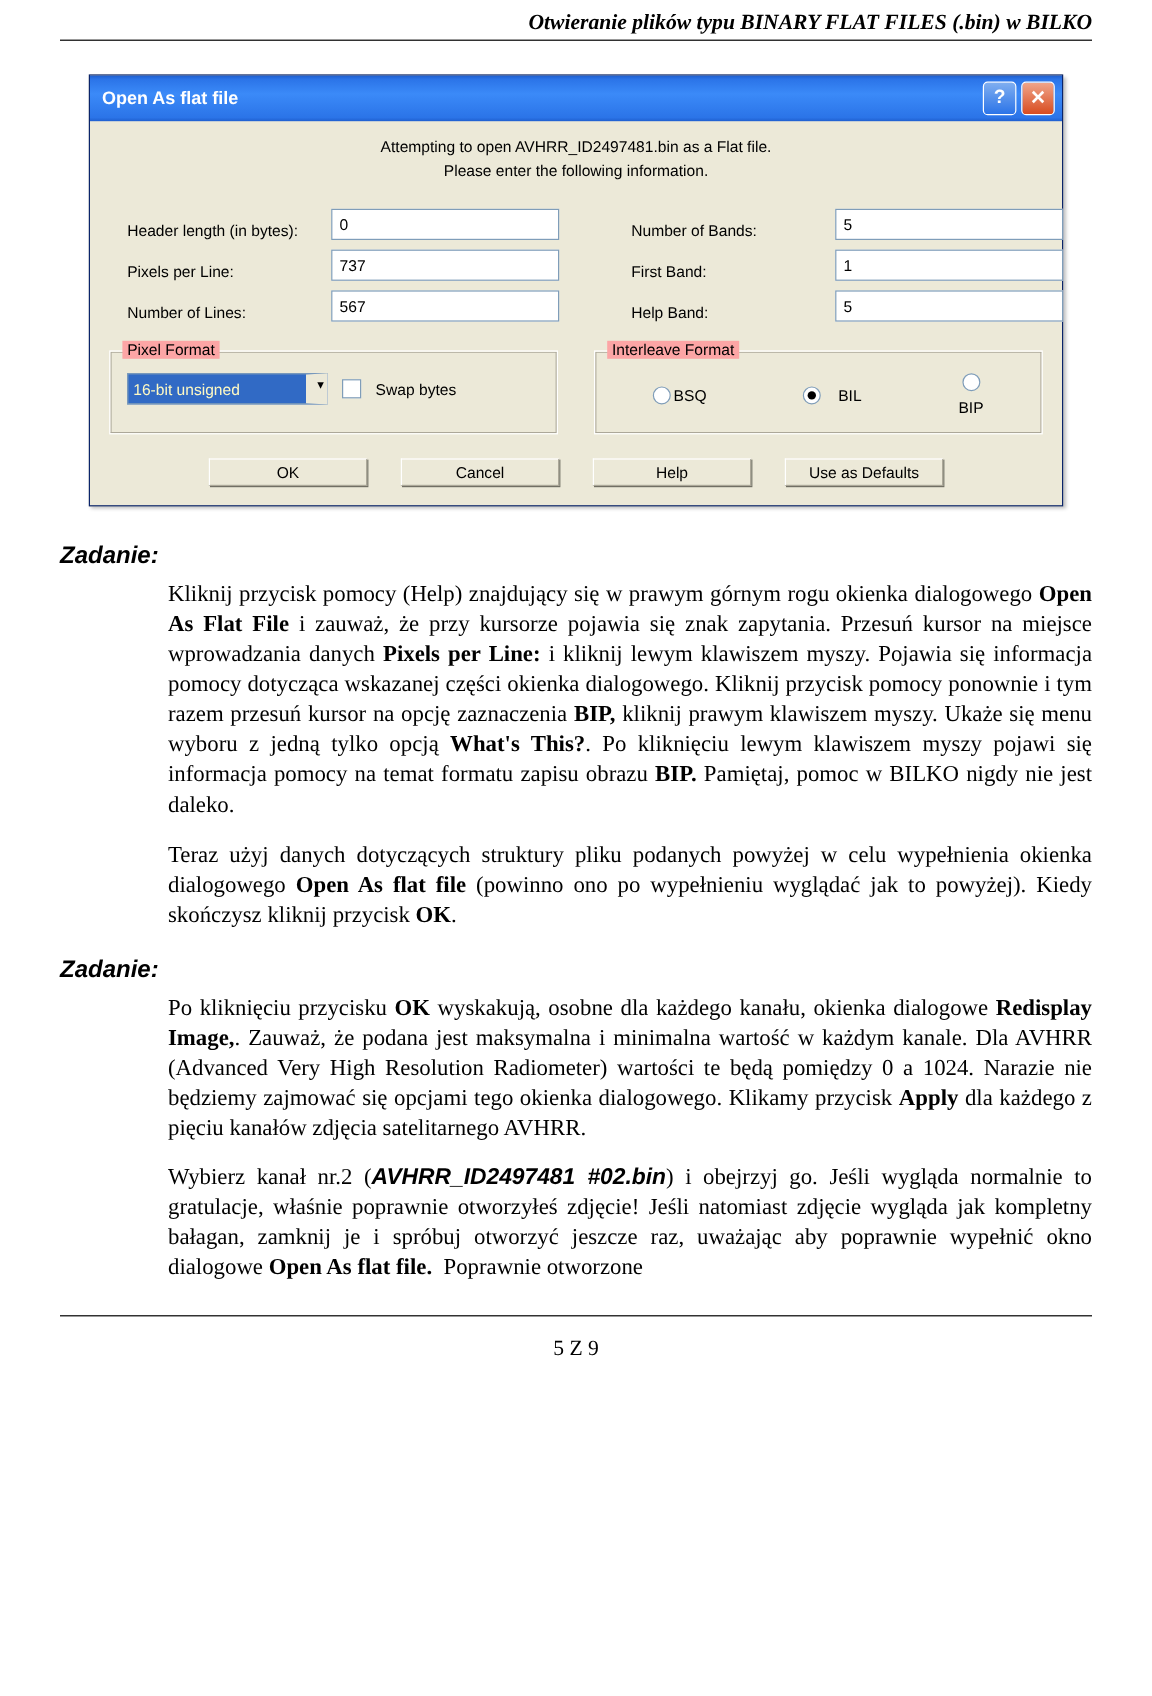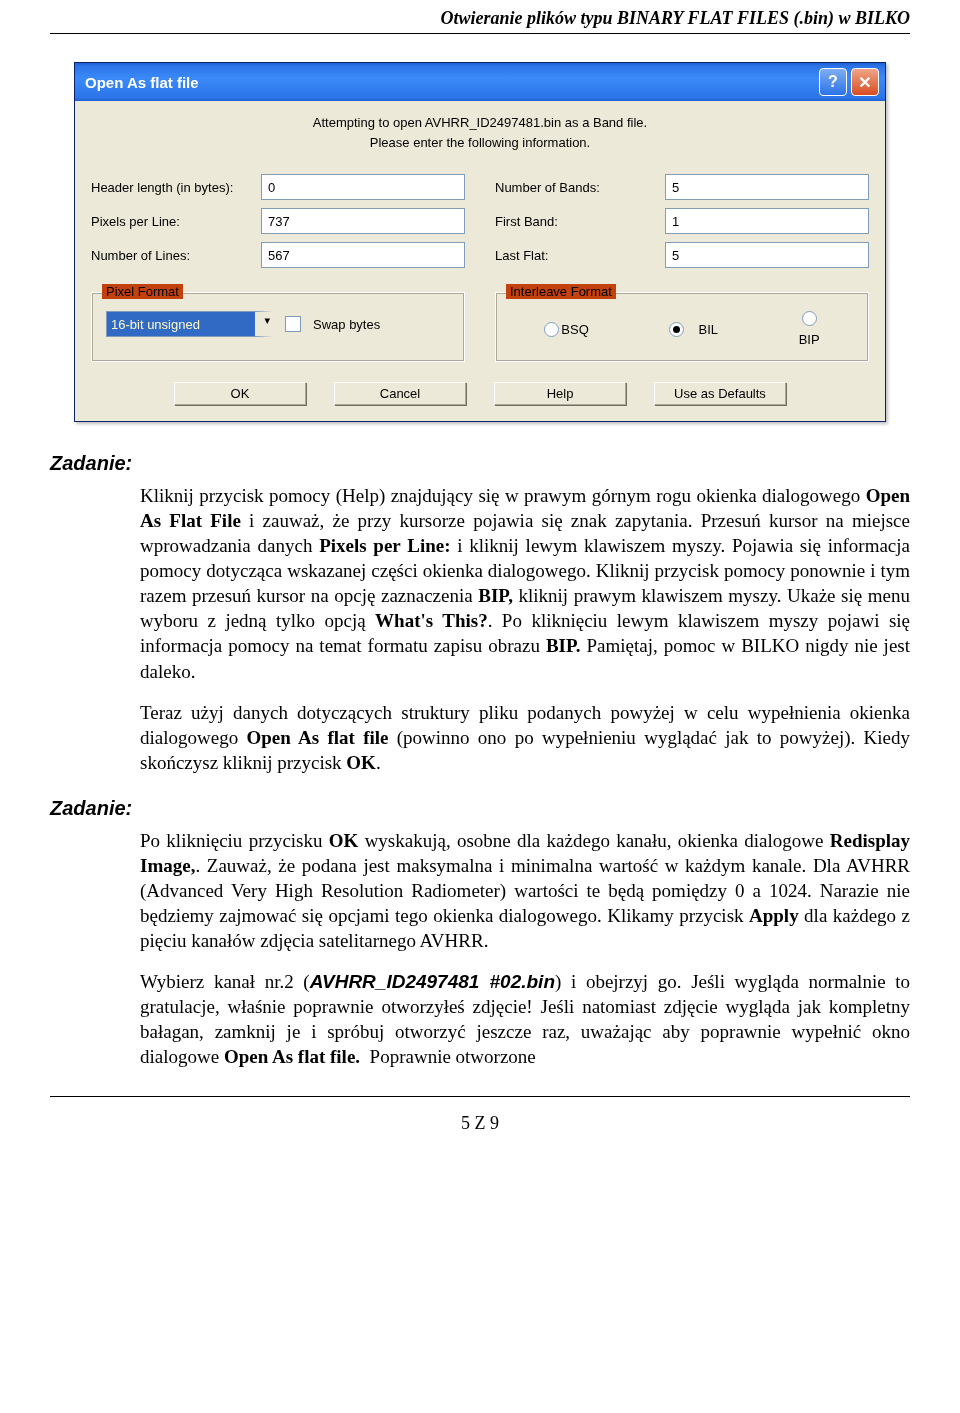--- a/index.html
+++ b/index.html
@@ -61,41 +61,41 @@
     background: linear-gradient(to bottom,#f0a58a,#d84c20);
     color:#fff;
   }
   .dlg-body { padding: 12px 16px 16px 16px; }
   .intro { text-align:center; margin-bottom:14px; line-height:1.5;}
   .two-col {
     display:flex; gap:30px;
   }
   .field-col { flex:1; }
   .frow {
-    display:flex; align-items:center; margin:8px 0;
+    display:flex; align-items:flex-end; margin:8px 15px;
   }
   .flabel { width:170px; }
   .finput {
     flex:1;
     border:1px solid #7f9db9; background:#fff;
     padding:2px 6px; height:20px;
     font-family: Tahoma, Arial, sans-serif;
     font-size:13px;
   }
   .groupbox {
     border:1px solid #fff;
     box-shadow: inset 1px 1px 0 #aca899, inset -1px -1px 0 #aca899;
     position:relative;
     padding:18px 14px 14px 14px;
     margin-top:16px;
     flex:1;
   }
   .groupbox .legend {
     position:absolute; top:-9px; left:10px;
-    background:#c2410c; padding:0 4px;
+    background:#fca5a5; padding:0 4px;
   }
   .gb-row { display:flex; align-items:center; gap:12px; }
   .select {
     background:#316ac5; color:#fef9c3;
     border:1px solid #7f9db9;
     padding:1px 4px; width:140px; height:22px;
     display:flex; align-items:center; justify-content:space-between;
     border-right: 18px solid #ece9d8;
     position:relative;
   }
@@ -158,21 +158,21 @@
     <div class="dialog">
       <div class="titlebar">
         <span>Open As flat file</span>
         <div class="title-btns">
           <div class="tbtn help">?</div>
           <div class="tbtn close">✕</div>
         </div>
       </div>
       <div class="dlg-body">
         <div class="intro">
-          <div>Attempting to open AVHRR_ID2497481.bin as a Band file.</div>
+          <div>Attempting to open AVHRR_ID2497481.bin as a Flat file.</div>
           <div>Please enter the following information.</div>
         </div>
 
         <div class="two-col">
           <div class="field-col">
             <div class="frow">
               <span class="flabel">Header length (in bytes):</span>
               <input class="finput" value="0" style="">
             </div>
             <div class="frow">
@@ -187,21 +187,21 @@
           <div class="field-col">
             <div class="frow">
               <span class="flabel">Number of Bands:</span>
               <input class="finput" value="5" style="">
             </div>
             <div class="frow">
               <span class="flabel">First Band:</span>
               <input class="finput" value="1" style="">
             </div>
             <div class="frow">
-              <span class="flabel">Last Flat:</span>
+              <span class="flabel">Help Band:</span>
               <input class="finput" value="5" style="">
             </div>
           </div>
         </div>
 
         <div class="two-col">
           <div class="groupbox">
             <span class="legend">Pixel Format</span>
             <div class="gb-row">
               <div class="select">

